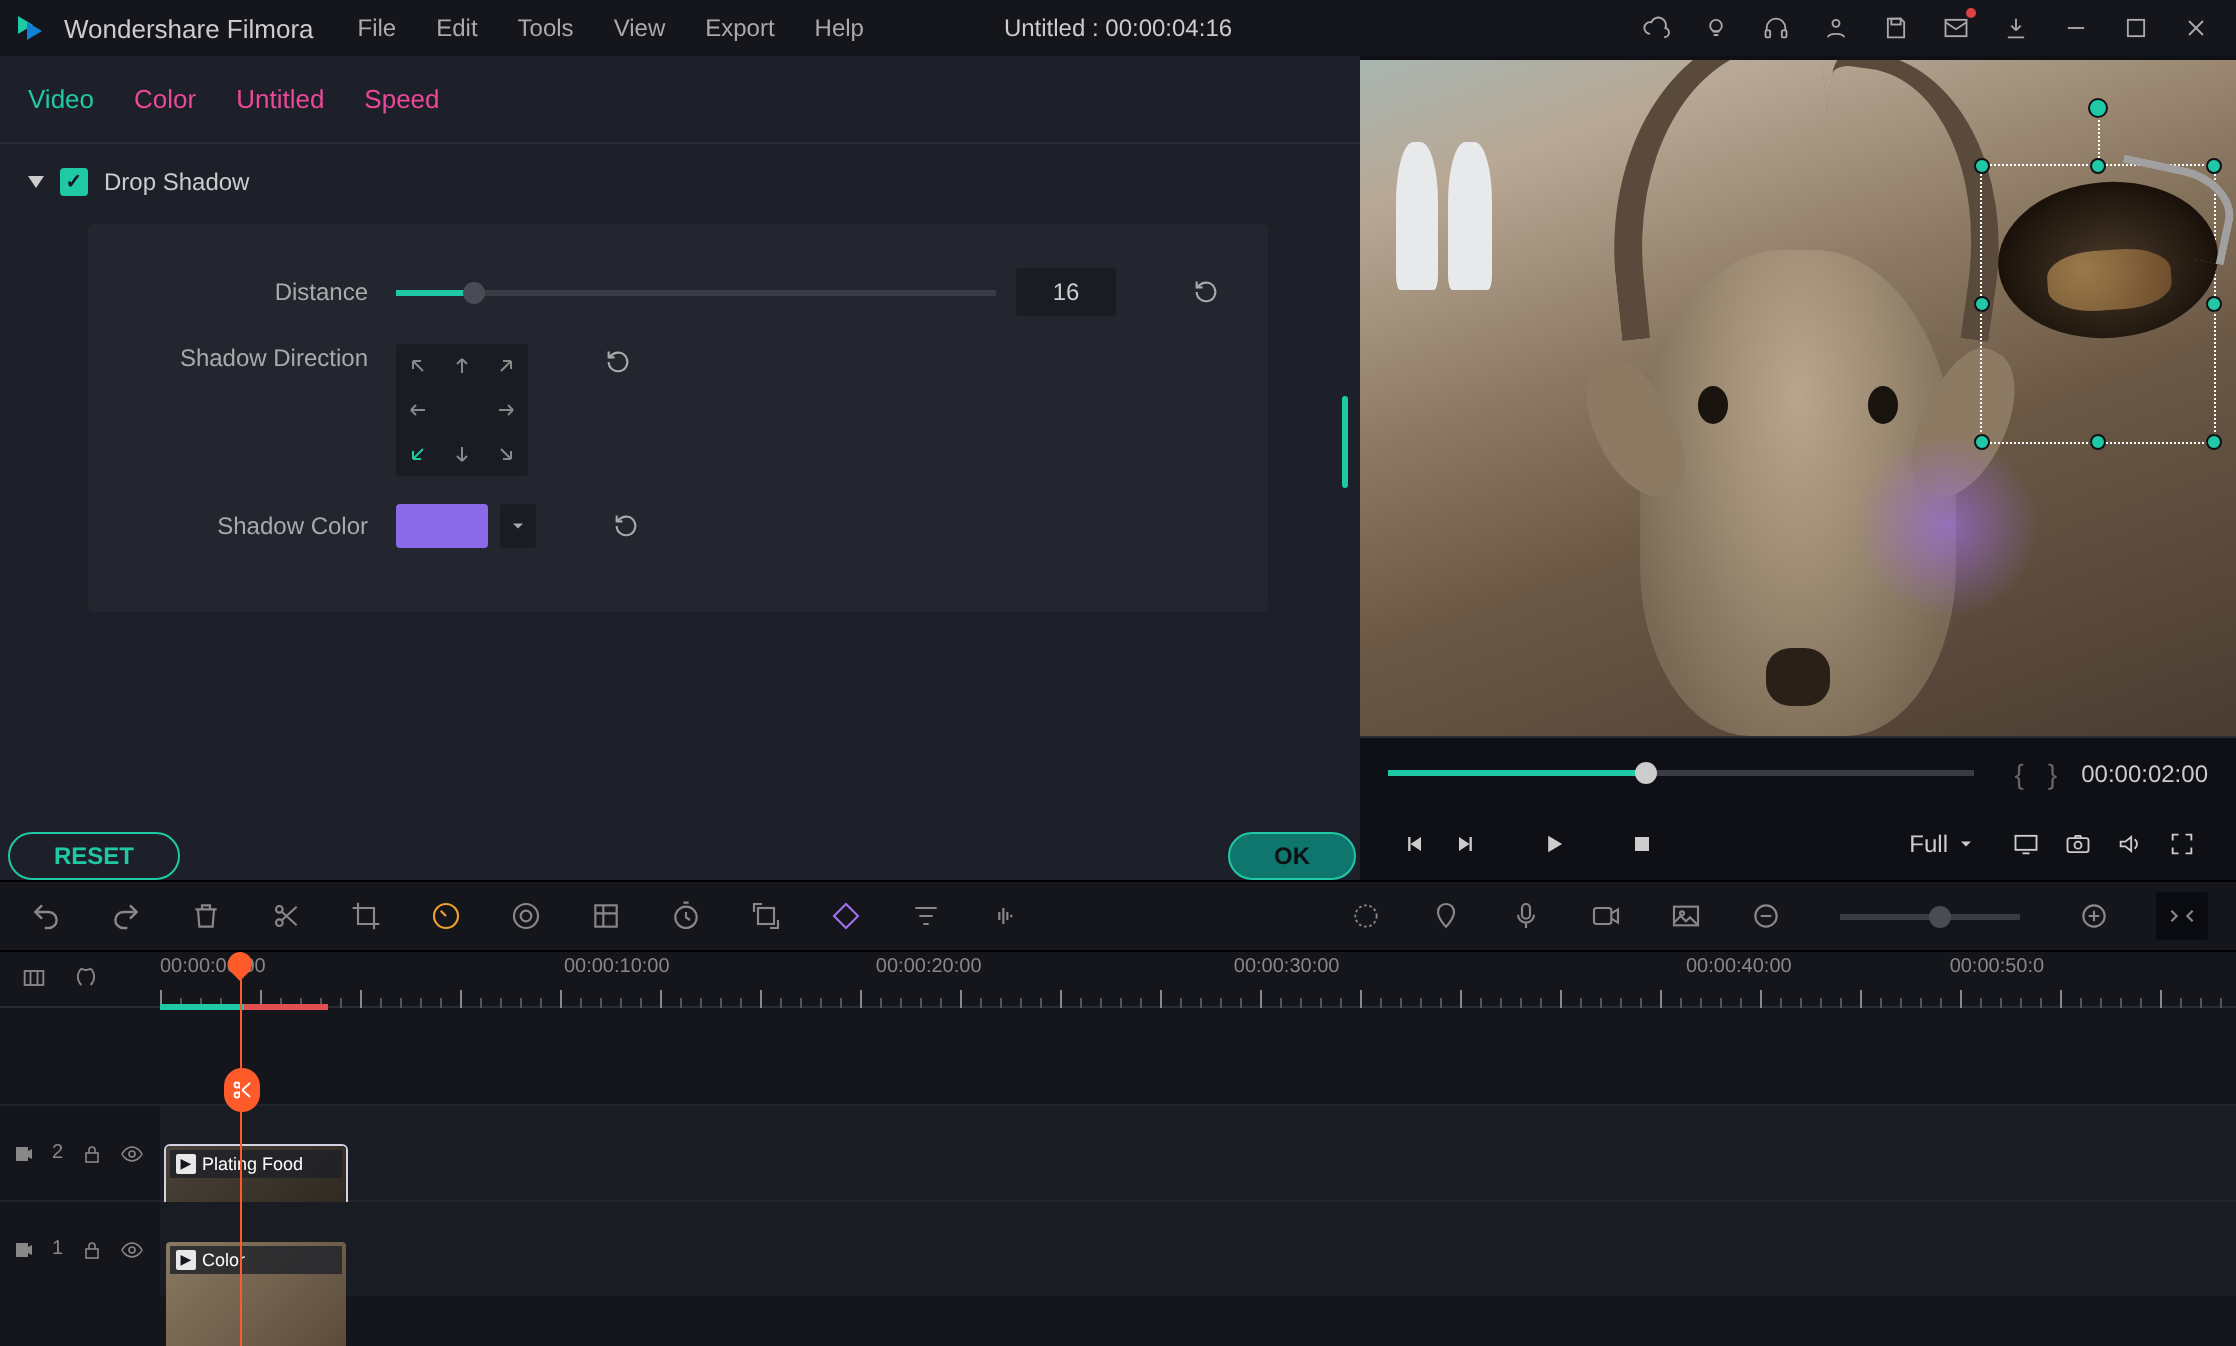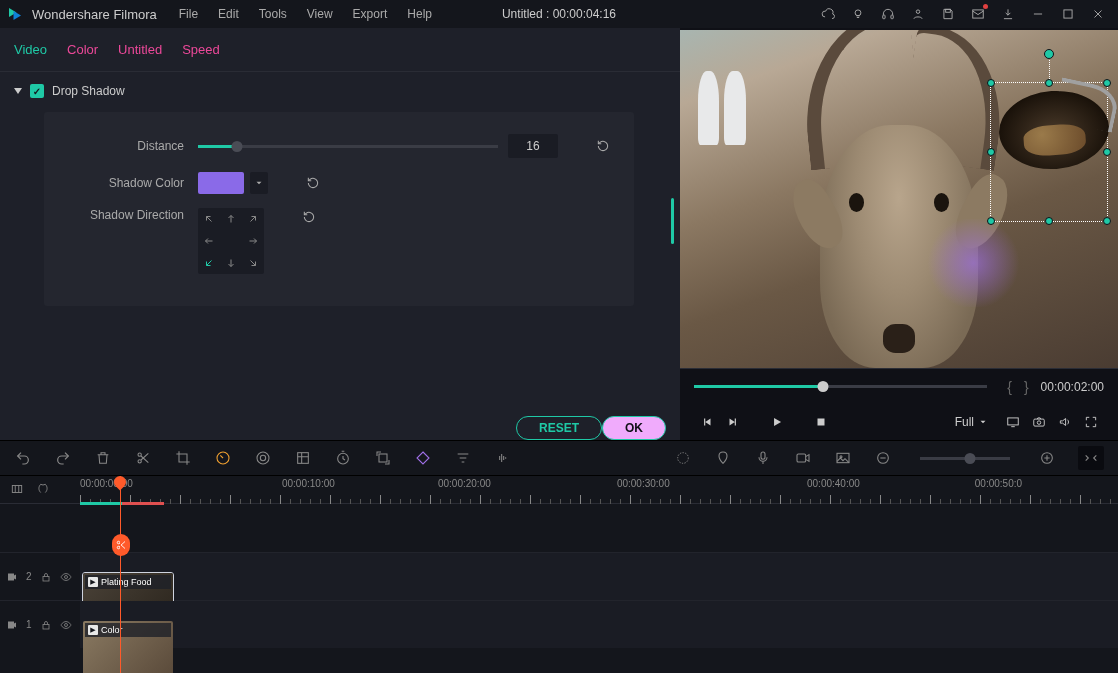--- a/index.html
+++ b/index.html
@@ -52,23 +52,23 @@
   .reset-ico svg { width:14px;height:14px;}
   .colorsw { width:46px; height:22px; background:#8a6ae8; border-radius:2px; cursor:pointer; margin-right:6px;}
   .dd { width:18px; height:22px; background:#1a1c24; display:flex; align-items:center;justify-content:center; border-radius:2px;cursor:pointer;}
   .dd svg{width:10px;height:10px;}
   .dirgrid { display:grid; grid-template-columns:repeat(3,22px); grid-template-rows:repeat(3,22px); gap:0; background:#1a1c24; border-radius:2px;}
   .dircell { display:flex; align-items:center; justify-content:center; color:#888; cursor:pointer;}
   .dircell.active{color:#1fc9a6;}
   .dircell svg{width:12px;height:12px;}
   
   
-  .panel-btns { display:flex; justify-content:flex-end; padding:10px 14px 0 4px;}
+  .panel-btns { display:flex; justify-content:space-between; padding:10px 2px 0 4px;}
   .btn { border:1.5px solid #1fc9a6; border-radius:14px; padding:4px 22px; color:#1fc9a6; background:transparent; font-size:12px; font-weight:600; cursor:pointer;}
-  .btn.fill-b { background:#f0abfc; color:#0f1016;}
+  .btn.fill-b { background:#0f766e; color:#0f1016;}
   
   
   .preview-img { flex:1; background:linear-gradient(160deg,#a8b5b0 0%, #b8a895 15%, #8b7862 40%, #6a5845 60%, #4a3c32 100%); position:relative; margin:2px 0 0 0; overflow:hidden;}
   .deer { position:absolute; inset:0; }
   
   .antL{position:absolute;left:28%;top:-4%;width:26%;height:44%;border-left:14px solid #5a4a3c;border-top:10px solid #5a4a3c;border-radius:80% 10% 0 0;transform:rotate(-6deg);}
   .antR{position:absolute;right:26%;top:0%;width:22%;height:40%;border-right:14px solid #5a4a3c;border-top:8px solid #5a4a3c;border-radius:10% 80% 0 0;transform:rotate(8deg);}
   
   .hd{position:absolute;left:32%;top:28%;width:36%;height:72%;background:radial-gradient(ellipse at 50% 30%,#b8a58c 0%, #9c8a72 40%, #7a6a55 80%);border-radius:45% 45% 35% 35%;}
   .eyeL{position:absolute;left:18%;top:28%;width:10%;height:8%;background:#1a140e;border-radius:50%;}
@@ -255,80 +255,80 @@
           <div class="reset-ico">
               <svg viewBox="0 0 24 24" fill="none" stroke="currentColor" stroke-width="1.8">
                 <path d="M4 12a8 8 0 1 0 3-6.3L4 8"></path>
                 <path d="M4 3v5h5"></path>
               </svg>
             </div>
         </div>
 
 
 
+        <div class="prow" style="align-items:flex-start">
+          <div class="plabel">Shadow Direction</div>
+          <div class="dirgrid">
+            <div class="dircell">
+                <svg viewBox="0 0 24 24" stroke="currentColor" stroke-width="2">
+                  <path d="M17 17L7 7M7 7v8M7 7h8"></path>
+                </svg>
+              </div>
+            <div class="dircell">
+                <svg viewBox="0 0 24 24" stroke="currentColor" stroke-width="2">
+                  <path d="M12 19V5M12 5l-5 5M12 5l5 5"></path>
+                </svg>
+              </div>
+            <div class="dircell">
+                <svg viewBox="0 0 24 24" stroke="currentColor" stroke-width="2">
+                  <path d="M7 17L17 7M17 7v8M17 7H9"></path>
+                </svg>
+              </div>
+            <div class="dircell">
+                <svg viewBox="0 0 24 24" stroke="currentColor" stroke-width="2">
+                  <path d="M19 12H5M5 12l5-5M5 12l5 5"></path>
+                </svg>
+              </div>
+            <div class="dircell"></div>
+            <div class="dircell">
+                <svg viewBox="0 0 24 24" stroke="currentColor" stroke-width="2">
+                  <path d="M5 12h14M19 12l-5-5M19 12l-5 5"></path>
+                </svg>
+              </div>
+            <div class="dircell active">
+                <svg viewBox="0 0 24 24" stroke="currentColor" stroke-width="2">
+                  <path d="M17 7L7 17M7 17V9M7 17h8"></path>
+                </svg>
+              </div>
+            <div class="dircell">
+                <svg viewBox="0 0 24 24" stroke="currentColor" stroke-width="2">
+                  <path d="M12 5v14M12 19l-5-5M12 19l5-5"></path>
+                </svg>
+              </div>
+            <div class="dircell">
+                <svg viewBox="0 0 24 24" stroke="currentColor" stroke-width="2">
+                  <path d="M7 7l10 10M17 17V9M17 17H9"></path>
+                </svg>
+              </div>
+          </div>
+          <div class="reset-ico" style="margin-left:36px">
+              <svg viewBox="0 0 24 24" fill="none" stroke="currentColor" stroke-width="1.8">
+                <path d="M4 12a8 8 0 1 0 3-6.3L4 8"></path>
+                <path d="M4 3v5h5"></path>
+              </svg>
+            </div>
+        </div>
+
         <div class="prow">
           <div class="plabel">Shadow Color</div>
           <div style="display:flex;align-items:center;">
             <div class="colorsw"></div>
             <div class="dd">
                 <svg viewBox="0 0 24 24" fill="currentColor">
                   <path d="M6 9l6 6 6-6z"></path>
-                </svg>
-              </div>
-          </div>
-          <div class="reset-ico" style="margin-left:36px">
-              <svg viewBox="0 0 24 24" fill="none" stroke="currentColor" stroke-width="1.8">
-                <path d="M4 12a8 8 0 1 0 3-6.3L4 8"></path>
-                <path d="M4 3v5h5"></path>
-              </svg>
-            </div>
-        </div>
-
-        <div class="prow" style="align-items:flex-start">
-          <div class="plabel">Shadow Direction</div>
-          <div class="dirgrid">
-            <div class="dircell">
-                <svg viewBox="0 0 24 24" stroke="currentColor" stroke-width="2">
-                  <path d="M17 17L7 7M7 7v8M7 7h8"></path>
-                </svg>
-              </div>
-            <div class="dircell">
-                <svg viewBox="0 0 24 24" stroke="currentColor" stroke-width="2">
-                  <path d="M12 19V5M12 5l-5 5M12 5l5 5"></path>
-                </svg>
-              </div>
-            <div class="dircell">
-                <svg viewBox="0 0 24 24" stroke="currentColor" stroke-width="2">
-                  <path d="M7 17L17 7M17 7v8M17 7H9"></path>
-                </svg>
-              </div>
-            <div class="dircell">
-                <svg viewBox="0 0 24 24" stroke="currentColor" stroke-width="2">
-                  <path d="M19 12H5M5 12l5-5M5 12l5 5"></path>
-                </svg>
-              </div>
-            <div class="dircell"></div>
-            <div class="dircell">
-                <svg viewBox="0 0 24 24" stroke="currentColor" stroke-width="2">
-                  <path d="M5 12h14M19 12l-5-5M19 12l-5 5"></path>
-                </svg>
-              </div>
-            <div class="dircell active">
-                <svg viewBox="0 0 24 24" stroke="currentColor" stroke-width="2">
-                  <path d="M17 7L7 17M7 17V9M7 17h8"></path>
-                </svg>
-              </div>
-            <div class="dircell">
-                <svg viewBox="0 0 24 24" stroke="currentColor" stroke-width="2">
-                  <path d="M12 5v14M12 19l-5-5M12 19l5-5"></path>
-                </svg>
-              </div>
-            <div class="dircell">
-                <svg viewBox="0 0 24 24" stroke="currentColor" stroke-width="2">
-                  <path d="M7 7l10 10M17 17V9M17 17H9"></path>
                 </svg>
               </div>
           </div>
           <div class="reset-ico" style="margin-left:36px">
               <svg viewBox="0 0 24 24" fill="none" stroke="currentColor" stroke-width="1.8">
                 <path d="M4 12a8 8 0 1 0 3-6.3L4 8"></path>
                 <path d="M4 3v5h5"></path>
               </svg>
             </div>
         </div>
@@ -575,21 +575,21 @@
           </svg></div>
       <div class="rh-i"><svg viewBox="0 0 24 24" fill="none" stroke="currentColor" stroke-width="1.6">
             <path d="M8 4a8 8 0 0 0 8 0M8 4c-4 4-4 10 0 14M16 4c4 4 4 10 0 14"></path>
           </svg></div>
     </div>
     <div class="ticks" id="ticks">
         <div class="maj" style="left: 0px;">00:00:00:00</div>
         <div class="maj" style="left: 178.966px; padding-left: 23px;">00:00:10:00</div>
         <div class="maj" style="left: 357.931px;">00:00:20:00</div>
         <div class="maj" style="left: 536.897px;">00:00:30:00</div>
-        <div class="maj" style="left: 682px; padding-left: 45px;">00:00:40:00</div>
+        <div class="maj" style="left: 718px; padding-left: 45px;">00:00:40:00</div>
         <div class="maj" style="left: 894.828px;">00:00:50:0</div>
         <div class="tickmarks">
           <div class="tm big" style="left: 0px;"></div>
           <div class="tm" style="left: 10px;"></div>
           <div class="tm" style="left: 20px;"></div>
           <div class="tm" style="left: 30px;"></div>
           <div class="tm" style="left: 40px;"></div>
           <div class="tm big" style="left: 50px;"></div>
           <div class="tm" style="left: 60px;"></div>
           <div class="tm" style="left: 70px;"></div>

